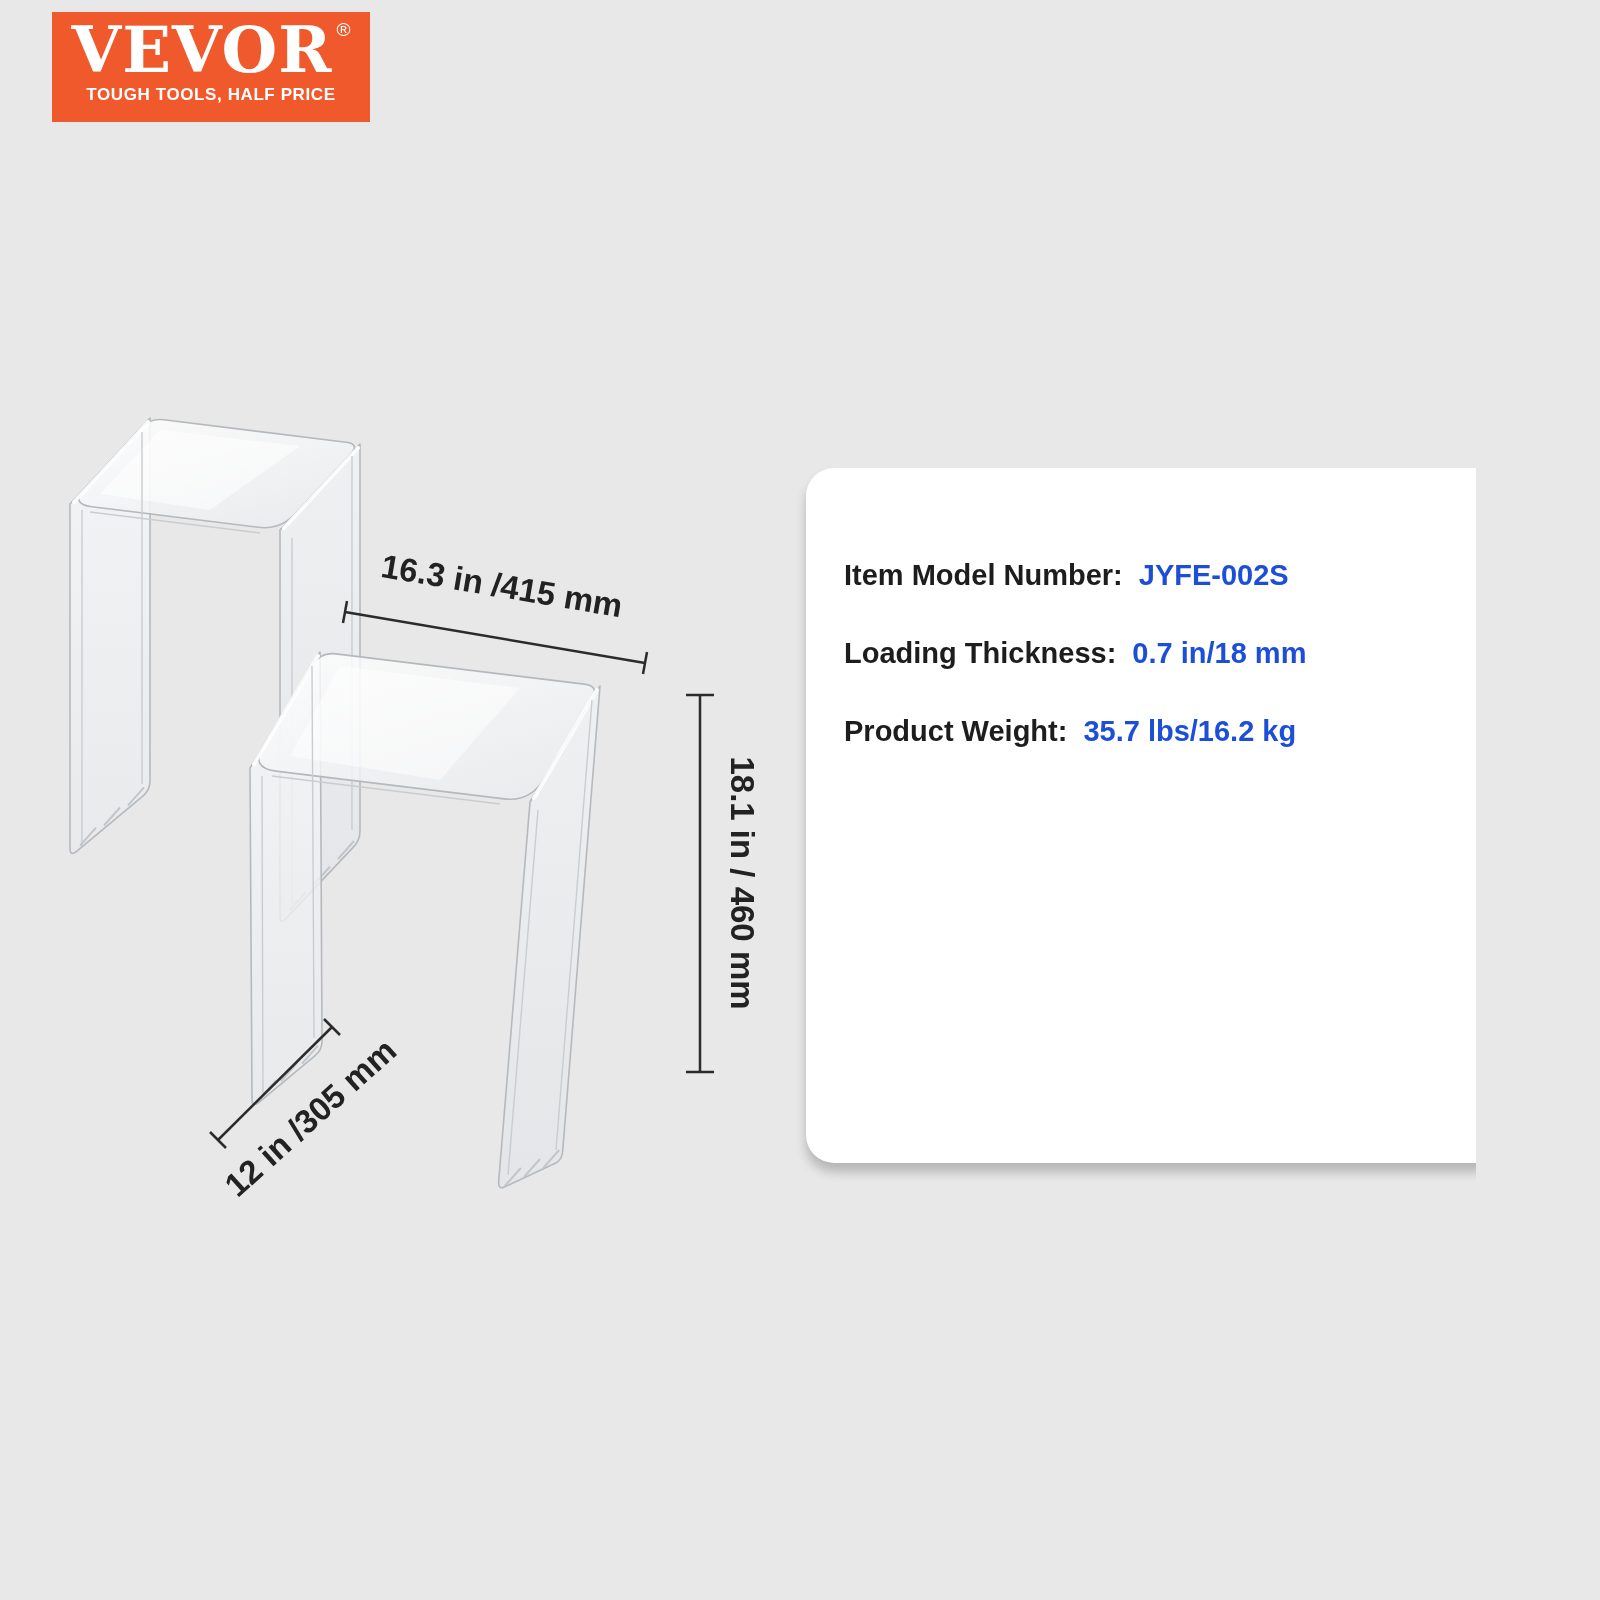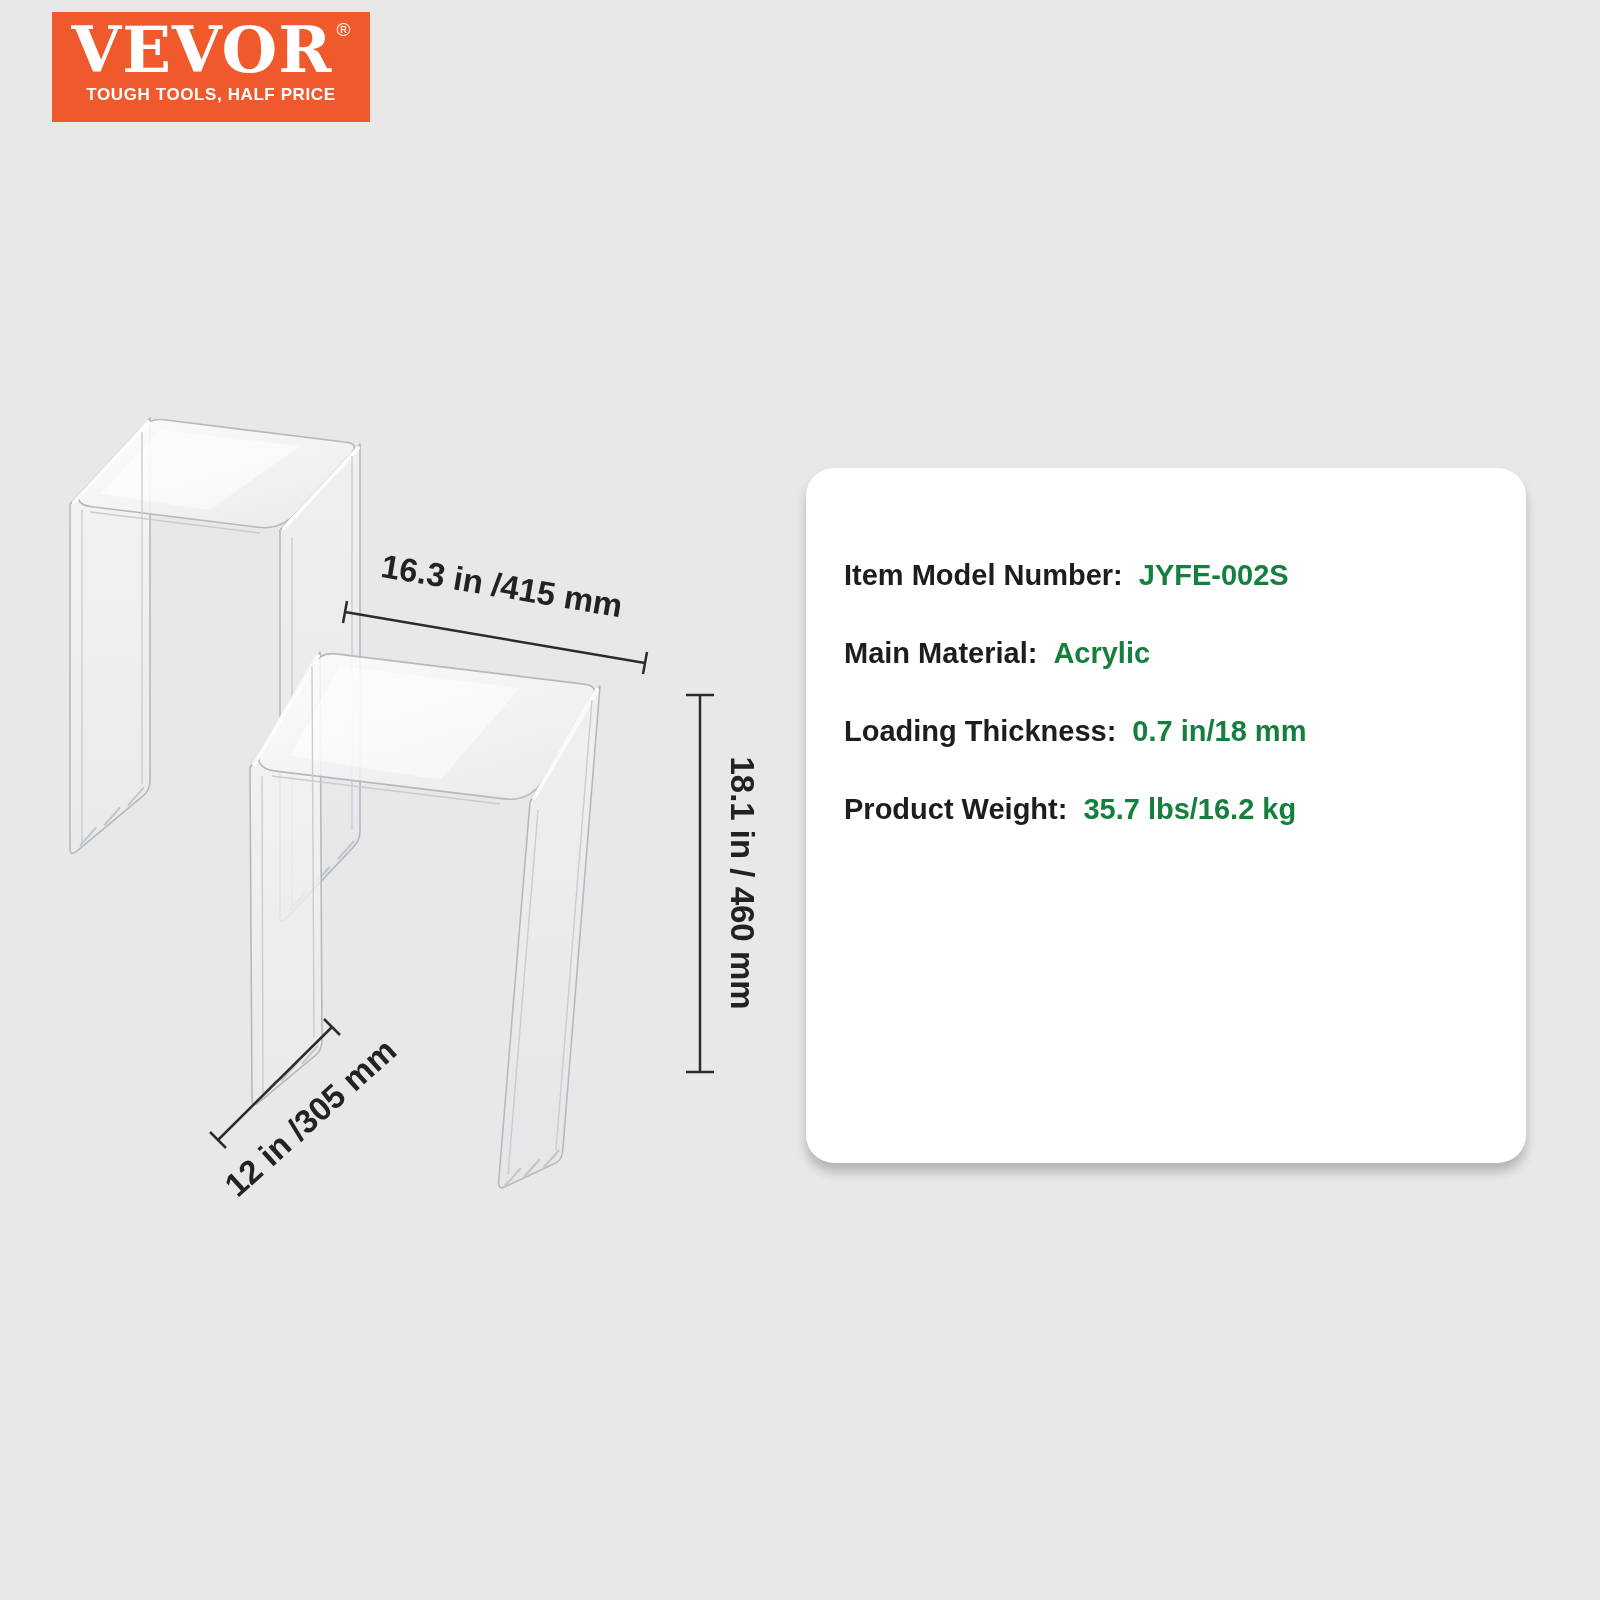--- a/index.html
+++ b/index.html
@@ -1,18 +1,18 @@
 <!DOCTYPE html>
 <html><head>
 <meta charset="utf-8">
 <style>
   html,body { margin:0; padding:0; }
   body { background:#e8e8e8; }
   .page {
-    position:relative; width:1600px; height:1600px;
+    position:relative; width:1476px; height:1600px;
     background:#e8e8e8; overflow:hidden;
     font-family:"Liberation Sans", sans-serif;
   }
 
   
   .logo {
     position:absolute; left:52px; top:12px; width:318px; height:110px;
     background:#f0592b; color:#ffffff; text-align:center;
     display:flex; flex-direction:column; align-items:center; justify-content:flex-start;
     padding-top:6px; box-sizing:border-box;
@@ -41,21 +41,21 @@
     position:absolute; left:806px; top:468px; width:720px; height:695px;
     background:#ffffff; border-radius:28px;
     box-shadow:0 9px 11px rgba(0,0,0,0.22);
     box-sizing:border-box; padding:68px 30px 12px 38px;
   }
   .spec-row {
     height:78px; display:flex; align-items:center;
     font-weight:bold; font-size:29px; color:#1d1d1d; white-space:pre;
   }
   .spec-label { color:#1d1d1d; }
-  .spec-value { color:#15803d; margin-left:16px; }
+  .spec-value { color:#1d4ed8; margin-left:16px; }
   .spec-row--value-only .spec-value { margin-left:0; }
 </style>
 </head>
 <body>
 
 <div class="page">
 
   <div class="logo">
     <div class="logo-row">
       <span class="logo-text">VEVOR</span>
@@ -145,24 +145,20 @@
       <text class="dim-label" transform="translate(318,766) rotate(-42)" text-anchor="middle">12 in /305 mm</text>
     </g>
   </svg>
 
   <div class="spec-card">
     <div class="spec-row">
       <span class="spec-label">Item Model Number:</span>
       <span class="spec-value">JYFE-002S</span>
     </div>
     <div class="spec-row">
-      <span class="spec-label">Main Material:</span>
-      <span class="spec-value">Acrylic</span>
-    </div>
-    <div class="spec-row">
       <span class="spec-label">Loading Thickness:</span>
       <span class="spec-value">0.7 in/18 mm</span>
     </div>
     <div class="spec-row">
       <span class="spec-label">Product Weight:</span>
       <span class="spec-value">35.7 lbs/16.2 kg</span>
     </div>
   </div>
 
 </div>

